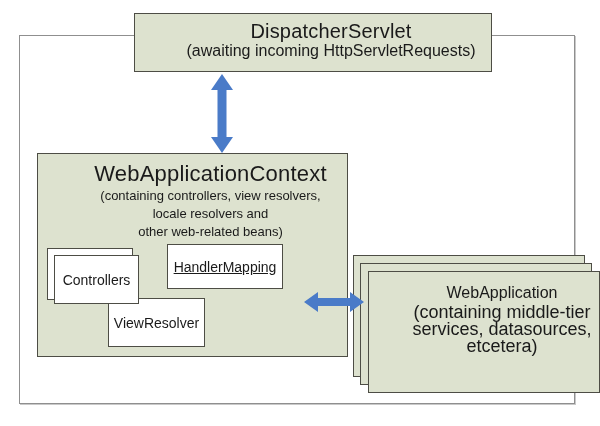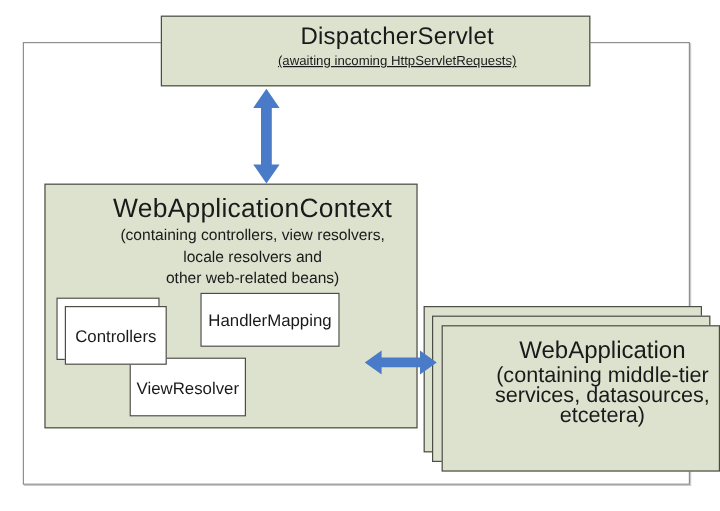--- a/index.html
+++ b/index.html
@@ -23,43 +23,43 @@
   .gbox {
     position: absolute;
     background: var(--box-fill, #dde2cf);
     border: 1px solid var(--box-border, #4d4d45);
     text-align: center;
     box-sizing: content-box;
     padding-left: 36px;
   }
   .dispatcher { left: 134px; top: 13px; width: 320px; height: 57px; z-index: 2; }
   .dispatcher .title { font-size: 20px; line-height: 24px; margin-top: 5px; letter-spacing: 0.2px; }
-  .dispatcher .sub   { font-size: 11px; line-height: 16px; text-decoration: underline; }
+  .dispatcher .sub   { font-size: 16px; line-height: 16px; }
 
   .webctx { left: 37px; top: 153px; width: 273px; height: 202px; z-index: 1; }
   .webctx .title { font-size: 22px; line-height: 26px; margin-top: 7px; letter-spacing: 0.2px; }
   .webctx .sub   { font-size: 13px; line-height: 18px; }
 
   .wbox {
     position: absolute;
     background: var(--inner-box-fill, #ffffff);
     border: 1px solid var(--box-border, #4d4d45);
     display: flex; align-items: center; justify-content: center;
     font-size: 14px;
   }
   .ctrl-back       { left: 47px;  top: 248px; width: 84px;  height: 50px; z-index: 2; }
   .view-resolver   { left: 108px; top: 298px; width: 95px;  height: 47px; z-index: 3; }
   .ctrl-front      { left: 54px;  top: 255px; width: 83px;  height: 47px; z-index: 4; }
-  .handler-mapping { left: 167px; top: 244px; width: 114px; height: 43px; z-index: 2; }
+  .handler-mapping { left: 167px; top: 244px; width: 114px; height: 43px; z-index: 2; text-decoration: underline; }
 
   .stk  { width: 194px; height: 120px; }
   .stk1 { left: 353px; top: 255px; z-index: 2; }
   .stk2 { left: 360px; top: 263px; z-index: 3; }
   .stkf { left: 368px; top: 271px; z-index: 4; }
-  .stkf .title { font-size: 20px; line-height: 23px; text-align: center; }
+  .stkf .title { font-size: 16px; line-height: 23px; text-align: center; }
   .stkf .title-wrap { margin-top: 9px; }
   .stkf .sub   { font-size: 18px; line-height: 17px; }
 
   .arrows { position: absolute; left: 0; top: 0; z-index: 10; pointer-events: none; }
   .arrow { fill: var(--arrow, #4a7bc8); }
 </style>
 </head>
 <body>
 
 <div class="stage">

